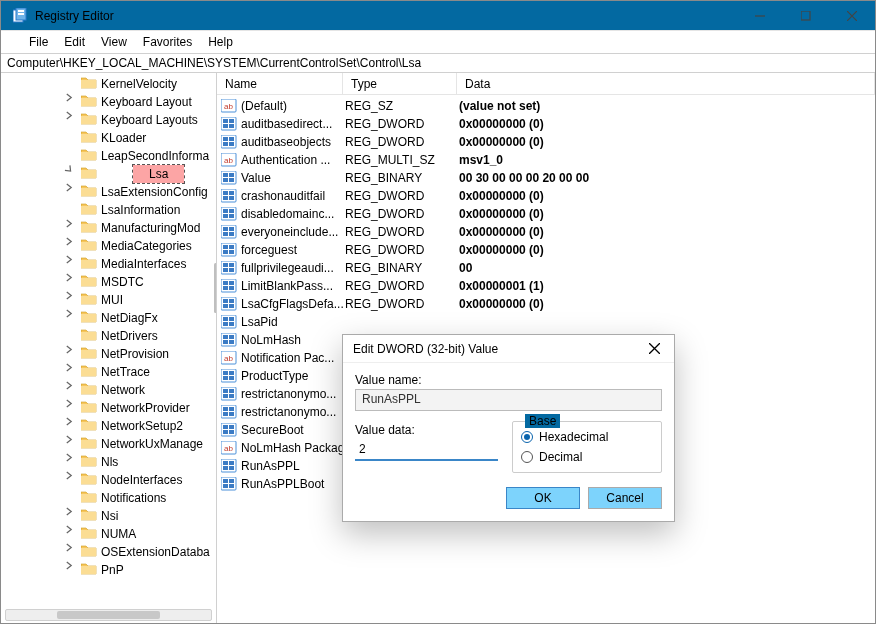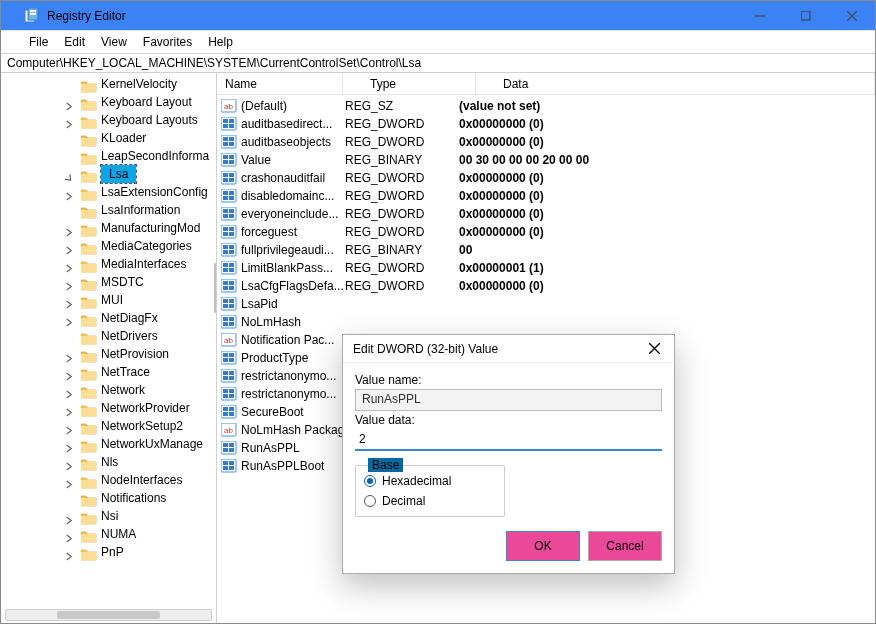--- a/index.html
+++ b/index.html
@@ -14,23 +14,23 @@
     width: 876px; height: 624px;
     border: 1px solid #8a8a8a;
     display: flex; flex-direction: column;
     position: relative;
     background: #fff;
   }
   
   .titlebar {
     height: 30px;
     display: flex; align-items: center;
-    padding-left: 24px;
+    padding-left: 12px;
     border-bottom: 1px solid #e5e5e5;
-    background: #3b82f6;
+    background: #0369a1;
   }
   .titlebar .app-icon {
     width: 16px; height: 16px; margin-right: 6px;
     display: inline-flex;
   }
   .titlebar .title { font-size: 12px; }
   .winctrls { margin-left: auto; display: flex; }
   .winctrl {
     width: 46px; height: 30px;
     display: flex; align-items: center; justify-content: center;
@@ -74,54 +74,54 @@
   }
   .tree-hscroll {
     position: absolute; left: 4px; right: 4px; bottom: 2px; height: 12px;
     background: #eee; border: 1px solid #d0d0d0; border-radius: 2px;
   }
   .tree-hscroll-thumb {
     position: absolute; left: 25%; width: 50%; top: 1px; bottom: 1px;
     background: #c8c8c8; border-radius: 2px;
   }
   .tree-row {
-    display: flex; align-items: flex-end;
+    display: flex; align-items: flex-start;
     height: 18px; line-height: 18px;
     padding-left: 66px;
     white-space: nowrap;
     font-size: 12px;
   }
   .tree-row .chev {
     width: 12px; display: inline-flex; justify-content: center;
     color: #666; margin-right: 2px;
     transform: translateX(-4px);
   }
   .tree-row .chev.none { opacity: 0; }
   .tree-row .chev.open svg { transform: rotate(45deg); }
   .tree-row .folder-icon {
     width: 16px; height: 14px; margin-right: 4px;
     display: inline-flex;
   }
   .tree-row.selected .tree-label {
-    background: #0ea5e9;
+    background: #fca5a5;
     outline: 1px dashed #555;
-    padding: 0 8px;
+    padding: 0 16px;
+    margin-left: 32px;
   }
   
   .list-pane {
     flex: 1; overflow: hidden; position: relative;
   }
   .list-header {
     display: flex;
     height: 22px;
     border-bottom: 1px solid #e5e5e5;
     font-size: 12px;
     align-items: flex-start;
     background: #fff;
-    gap: 19px;
   }
   .list-header .col {
     padding-left: 8px;
     border-right: 1px solid #e5e5e5;
     height: 100%;
     display: flex; align-items: center;
   }
   .col-name { width: 126px; }
   .col-type { width: 114px; }
   .col-data { flex: 1; }
@@ -158,21 +158,21 @@
   .dialog-body { padding: 8px 12px 4px 12px; }
   .dlg-label { margin-top: 2px; margin-bottom: 2px; }
   .dlg-namefield {
     width: 100%; height: 22px;
     background: #f3f3f3;
     border: 1px solid #bbb;
     padding: 2px 6px;
     color: #333;
   }
   .dlg-row2 {
-    display: flex; gap: 14px;  flex-direction: column;
+    display: flex; gap: 14px; margin-top: 10px;
   }
   .dlg-left { flex: 1; }
   .dlg-datafield {
     width: 100%; height: 22px;
     border: none;
     border-bottom: 2px solid #3a86c8;
     padding: 0 4px;
     font-size: 12px;
     outline: none;
   }
@@ -198,22 +198,22 @@
   .radio.checked { border-color: #0a64ad; }
   .radio.checked::after {
     content: ""; position: absolute; top: 2px; left: 2px;
     width: 6px; height: 6px; background: #0a64ad; border-radius: 50%;
   }
   .dlg-buttons {
     display: flex; justify-content: flex-end; gap: 8px;
     padding: 10px 12px 12px 12px;
   }
   .dlg-btn {
-    min-width: 74px; height: 30px;
-    border: 1px solid #aaa; background: #ec4899;
+    min-width: 74px; height: 22px;
+    border: 1px solid #aaa; background: #7dd3fc;
     display: flex; align-items: center; justify-content: center;
     font-size: 12px;
   }
   .dlg-btn.primary { border-color: #3a86c8; }
   
   .splitter-handle {
     position: absolute; right: -1px; top: 190px; width: 3px; height: 50px;
     background: #bfbfbf; border-radius: 2px;
   }
 </style>
@@ -642,20 +642,33 @@
             <span class="chev ">
               <svg viewBox="0 0 9 10" width="8" height="9">
                 <use href="#chev-svg"></use>
               </svg>
             </span>
             <span class="folder-icon">
               <svg viewBox="0 0 16 14" width="16" height="14">
                 <use href="#folder-svg"></use>
               </svg>
             </span>
+            <span class="tree-label">OSExtensionDataba</span>
+          </div>
+          <div class="tree-row">
+            <span class="chev ">
+              <svg viewBox="0 0 9 10" width="8" height="9">
+                <use href="#chev-svg"></use>
+              </svg>
+            </span>
+            <span class="folder-icon">
+              <svg viewBox="0 0 16 14" width="16" height="14">
+                <use href="#folder-svg"></use>
+              </svg>
+            </span>
             <span class="tree-label">PnP</span>
           </div>
         </div>
       <div class="splitter-handle"></div>
       <div class="tree-hscroll">
         <div class="tree-hscroll-thumb"></div>
       </div>
     </div>
 
     <div class="list-pane">
@@ -693,20 +706,32 @@
             <div class="cell cell-name">
               <span class="reg-icon">
                 <svg viewBox="0 0 16 14" width="16" height="14">
                   <use href="#reg-dw"></use>
                 </svg>
               </span>
               <span>auditbaseobjects</span>
             </div>
             <div class="cell cell-type">REG_DWORD</div>
             <div class="cell cell-data">0x00000000 (0)</div>
+          </div>
+          <div class="list-row">
+            <div class="cell cell-name">
+              <span class="reg-icon">
+                <svg viewBox="0 0 16 14" width="16" height="14">
+                  <use href="#reg-sz"></use>
+                </svg>
+              </span>
+              <span>Authentication ...</span>
+            </div>
+            <div class="cell cell-type">REG_MULTI_SZ</div>
+            <div class="cell cell-data">msv1_0</div>
           </div>
           <div class="list-row">
             <div class="cell cell-name">
               <span class="reg-icon">
                 <svg viewBox="0 0 16 14" width="16" height="14">
                   <use href="#reg-dw"></use>
                 </svg>
               </span>
               <span>Value</span>
             </div>

